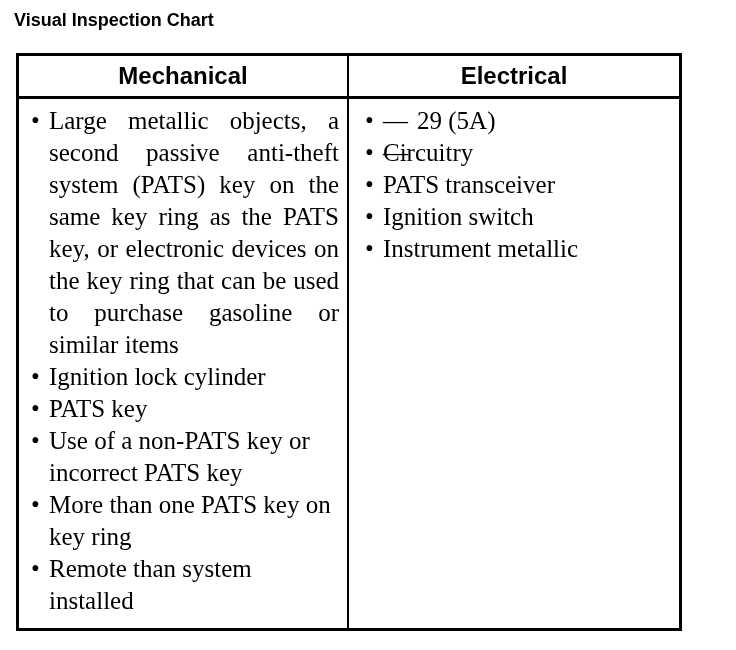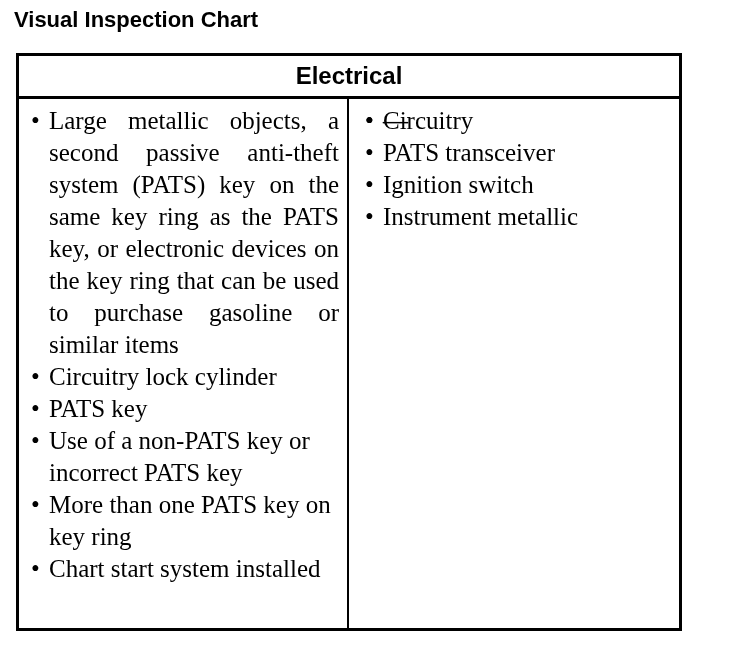--- a/index.html
+++ b/index.html
@@ -17,21 +17,21 @@
     -webkit-font-smoothing: none;
   }
 
   
   .chart-title {
     position: absolute;
     left: 14px;
     top: 6px;
     font-family: "Liberation Sans", "DejaVu Sans", sans-serif;
     font-weight: bold;
-    font-size: 22px;
+    font-size: 18px;
     line-height: 28px;
     letter-spacing: 0px;
     white-space: nowrap;
     color: #000000;
   }
 
   
   .chart-table {
     position: absolute;
     left: 16px;
@@ -148,61 +148,63 @@
   }
 </style>
 </head>
 <body>
 
 <div class="chart-title">Visual Inspection Chart</div>
 
 <div class="chart-table">
 
   <div class="table-header-row">
+    <div class="header-cell mech">Mechanical</div>
     <div class="header-cell elec">Electrical</div>
   </div>
 
   <div class="table-body-row">
 
     <div class="body-cell mech">
       <ul class="bullet-list">
         <li class="bullet-item justified">
           <span class="bullet-dot">•</span>
           <span class="item-text">Large metallic objects, a second passive anti-theft system (PATS) key on the same key ring as the PATS key, or electronic devices on the key ring that can be used to purchase gasoline or similar items</span>
         </li>
         <li class="bullet-item">
           <span class="bullet-dot">•</span>
-          <span class="item-text">Circuitry lock cylinder</span>
+          <span class="item-text">Ignition lock cylinder</span>
         </li>
         <li class="bullet-item">
           <span class="bullet-dot">•</span>
           <span class="item-text">PATS key</span>
         </li>
         <li class="bullet-item">
           <span class="bullet-dot">•</span>
           <span class="item-text">Use of a non-PATS key or incorrect PATS key</span>
         </li>
         <li class="bullet-item">
           <span class="bullet-dot">•</span>
           <span class="item-text">More than one PATS key on key ring</span>
         </li>
         <li class="bullet-item">
           <span class="bullet-dot">•</span>
-          <span class="item-text">Chart start system installed</span>
+          <span class="item-text">Remote than system installed</span>
         </li>
       </ul>
     </div>
 
     <div class="body-cell elec">
       <ul class="bullet-list">
         <li class="bullet-item">
           <span class="bullet-dot">•</span>
           <ul class="sub-list">
             <li class="sub-item">
               <span class="dash-mark">—</span>
+              <span class="sub-item-text">29 (5A)</span>
             </li>
             <li class="sub-item">
               <span class="dash-mark">—</span>
             </li>
           </ul>
         </li>
         <li class="bullet-item">
           <span class="bullet-dot">•</span>
           <span class="item-text">Circuitry</span>
         </li>

